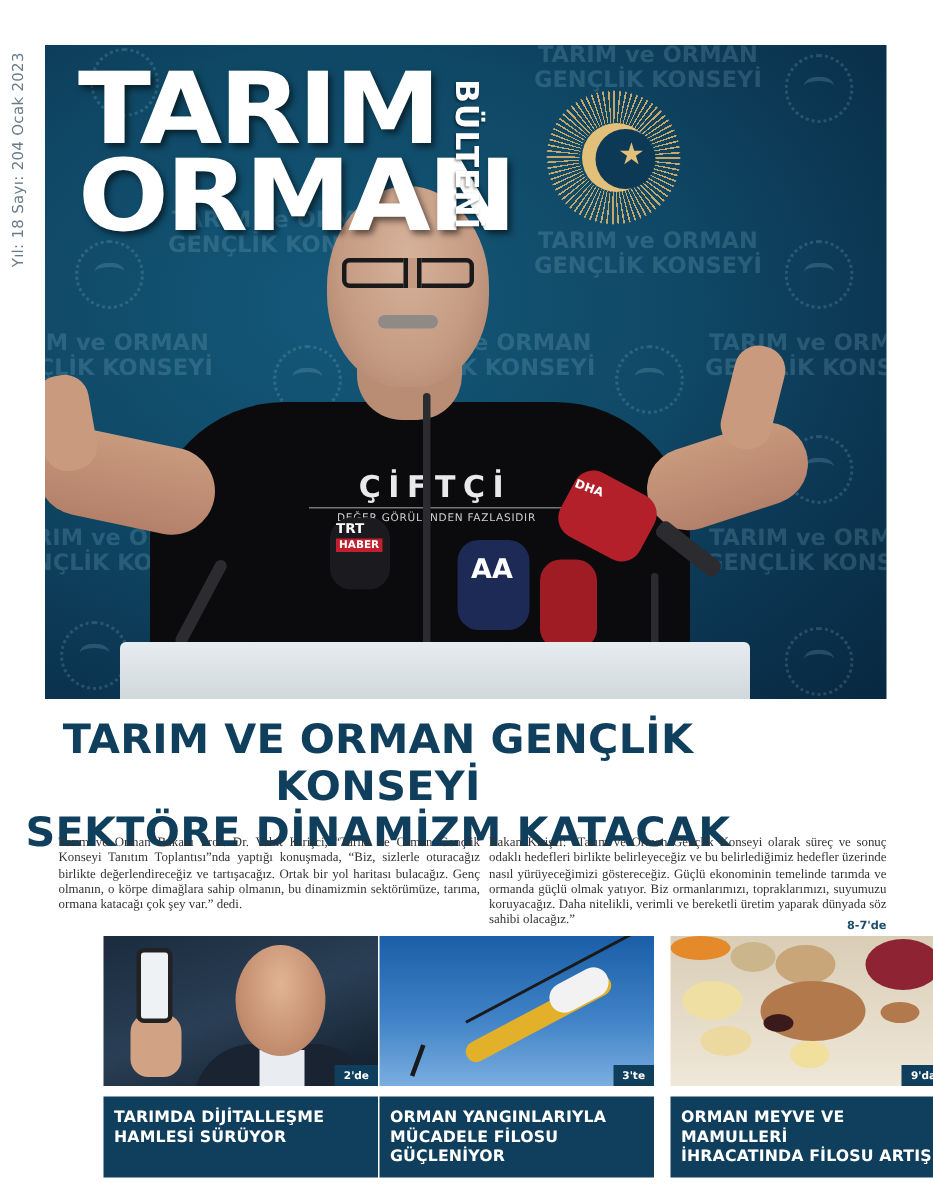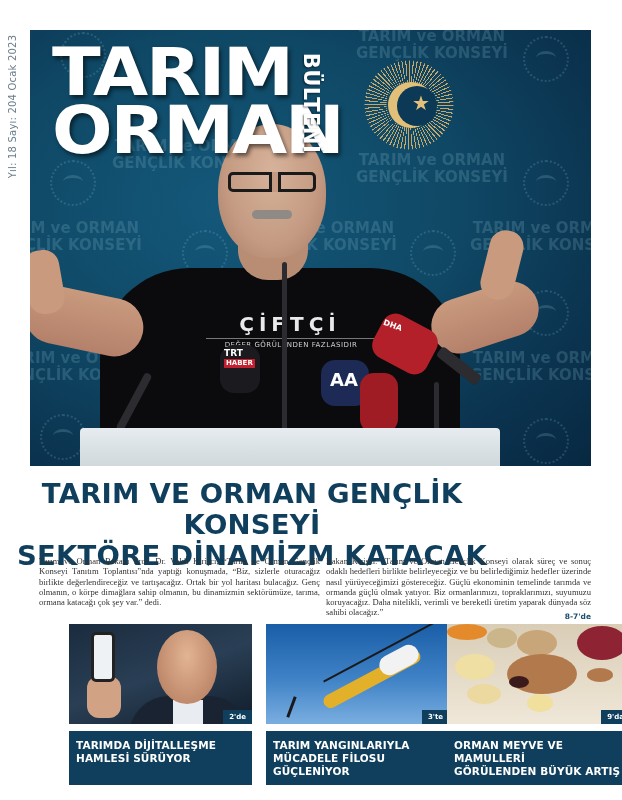--- a/index.html
+++ b/index.html
@@ -128,21 +128,21 @@
     font-family: "DejaVu Sans", sans-serif; font-size: 7px; color: #d0d0d0; letter-spacing: 0.5px;
     border-top: 1px solid #777; padding-top: 2px;
   }
   .mic { position: absolute; border-radius: 14px; }
   .mic-trt { left: 190px; top: 315px; width: 40px; height: 48px; background: #1b1b1f; }
   .mic-trt span {
     position: absolute; left: 4px; top: 4px; font-size: 9px; font-weight: bold; color: #fff; line-height: 9px;
     font-family: "DejaVu Sans", sans-serif;
   }
   .mic-trt span.haber { top: 14px; background: #c2202f; padding: 0 2px; font-size: 7px; }
-  .mic-aa { left: 275px; top: 330px; width: 48px; height: 46px; background: #1c2a55; margin-left: 16px; }
+  .mic-aa { left: 275px; top: 330px; width: 48px; height: 60px; background: #1c2a55; }
   .mic-aa span {
     position: absolute; left: 9px; top: 9px; font-size: 18px; font-weight: bold; color: #fff;
     font-family: "DejaVu Sans", sans-serif;
   }
   .mic-red1 { left: 330px; top: 343px; width: 38px; height: 60px; background: #a01c24; }
   .mic-red2 {
     left: 345px; top: 290px; width: 60px; height: 48px; background: #b3202a; transform: rotate(28deg);
   }
   .mic-dha {
     position: absolute; left: 353px; top: 291px; font-size: 8px; font-weight: bold; color: #fff;
@@ -175,21 +175,21 @@
     font-family: "DejaVu Serif", serif; font-weight: bold;
   }
   .page-ref-main {
     position: absolute; right: 31px; top: 612px;
     font-family: "DejaVu Sans", sans-serif; font-weight: bold; font-size: 7.5px; color: #1d4d6c;
   }
 
   
   .card { position: absolute; top: 624px; width: 183px; margin-left: 39px; }
   .card-1 { left: 30px; }
-  .card-2 { left: 227px; border-radius: 25px; }
+  .card-2 { left: 214px; border-radius: 25px; }
   .card-3 { left: 408px; }
   .card-img { position: relative; width: 183px; height: 100px; overflow: hidden; }
   .card-1 .card-img { background: linear-gradient(160deg, #1a2b3e 0%, #2a3f55 50%, #101c2a 100%); }
   .card-2 .card-img { background: linear-gradient(180deg, #1a5ea8 0%, #3f82c6 55%, #7aaee0 100%); }
   .card-3 .card-img { background: linear-gradient(180deg, #d9cdb6 0%, #efe7d8 100%); }
   .page-tag {
     position: absolute; right: 0; bottom: 0; background: #0f3f5c; color: #fff;
     font-family: "DejaVu Sans", sans-serif; font-weight: bold; font-size: 7px; padding: 3px 6px;
   }
   .card-title {
@@ -333,36 +333,36 @@
 
 <div class="card card-2">
   <div class="card-img">
     <div class="heli-rotor"></div>
     <div class="heli-body"></div>
     <div class="heli-cab"></div>
     <div class="heli-tail"></div>
     <div class="page-tag">3'te</div>
   </div>
   <div class="card-title">
-    <div>TARIM YANGINLARIYLA</div>
+    <div>ORMAN YANGINLARIYLA</div>
     <div>MÜCADELE FİLOSU GÜÇLENİYOR</div>
   </div>
 </div>
 
 <div class="card card-3">
   <div class="card-img">
     <div class="nut" style="left:0;top:0;width:40px;height:16px;background:#e58a2a;"></div>
     <div class="nut" style="left:40px;top:4px;width:30px;height:20px;background:#cbb58a;"></div>
     <div class="nut" style="left:70px;top:6px;width:40px;height:26px;background:#c9a57a;"></div>
     <div class="nut" style="left:130px;top:2px;width:50px;height:34px;background:#8e2433;"></div>
     <div class="nut" style="left:8px;top:30px;width:40px;height:26px;background:#efdfa3;"></div>
     <div class="nut" style="left:60px;top:30px;width:70px;height:40px;background:#b27a4c;"></div>
     <div class="nut" style="left:20px;top:60px;width:34px;height:20px;background:#ecd9a0;"></div>
     <div class="nut" style="left:80px;top:70px;width:26px;height:18px;background:#f0df9d;"></div>
     <div class="nut" style="left:62px;top:52px;width:20px;height:12px;background:#3a1a1a;"></div>
     <div class="nut" style="left:140px;top:44px;width:26px;height:14px;background:#b27a4c;"></div>
     <div class="page-tag">9'da</div>
   </div>
   <div class="card-title">
     <div>ORMAN MEYVE VE MAMULLERİ</div>
-    <div>GÖRÜLENDEN BÜYÜK ARTIŞ</div>
+    <div>İHRACATINDA FİLOSU ARTIŞ</div>
   </div>
 </div>
 
 </body></html>

